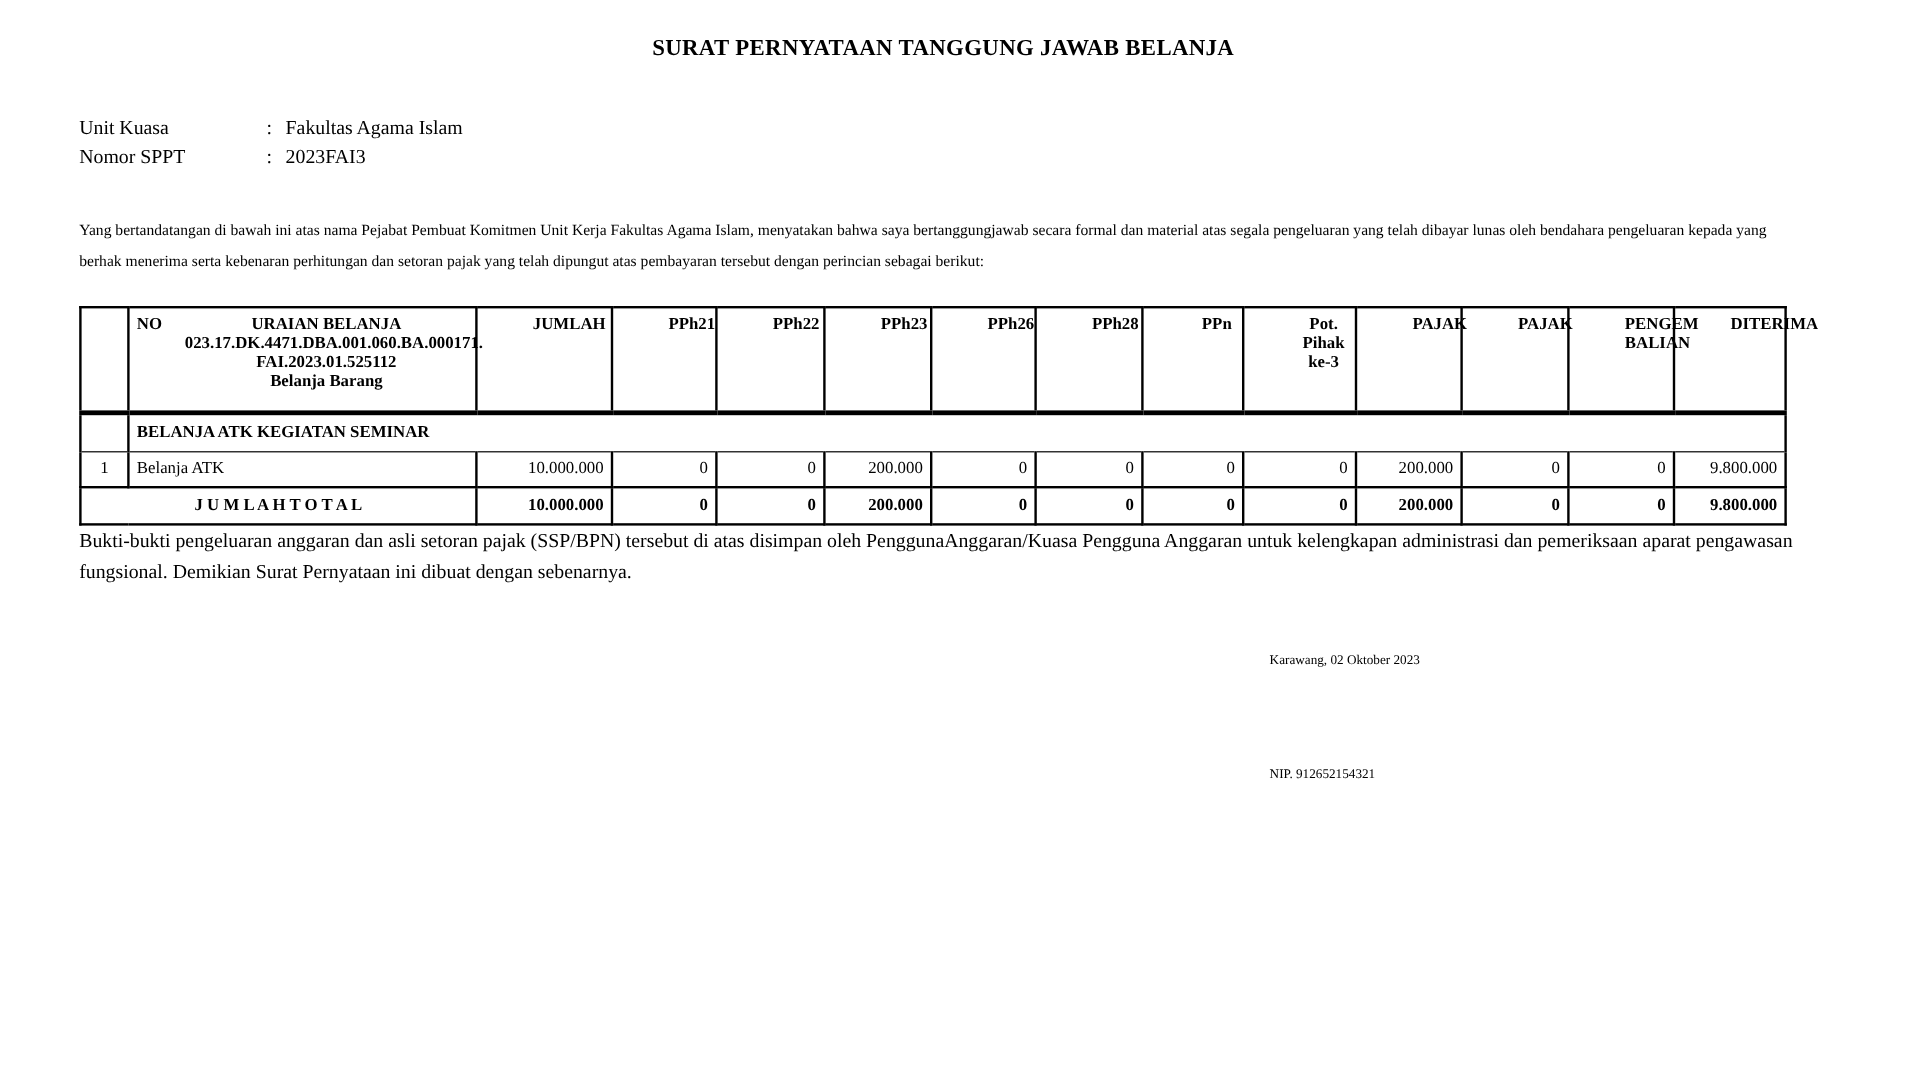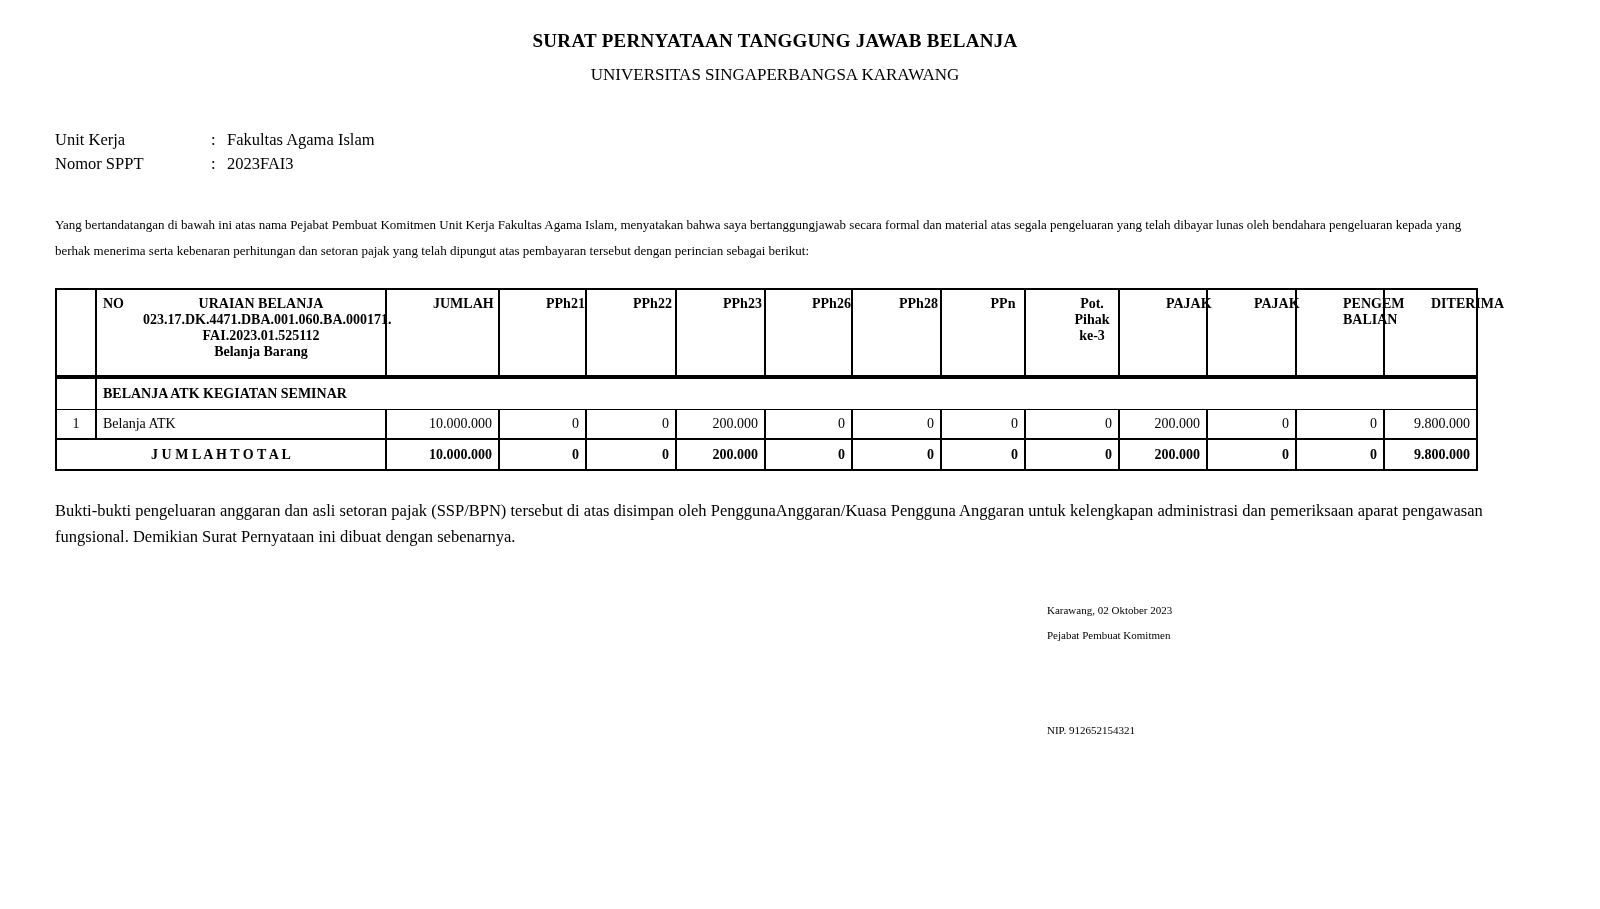--- a/index.html
+++ b/index.html
@@ -10,21 +10,21 @@
   }
   .page {
     position: relative;
     width: 1600px;
     height: 909px;
     background: #ffffff;
     overflow: hidden;
   }
   .content {
     position: absolute;
-    left: 55px;
+    left: 66px;
     top: 0;
     width: 1440px;
   }
   .doc-title {
     margin-top: 30px;
     text-align: center;
     font-size: 19px;
     font-weight: bold;
     letter-spacing: 0.3px;
   }
@@ -75,45 +75,43 @@
     height: 32px;
     border-bottom-width: 1px;
   }
   tr.group-row td.no-cell { border-right: 2px solid #000; }
   tr.item-row td { height: 30px; border-top-width: 1px; }
   tr.total-row td { height: 31px; font-weight: bold; }
   .cell-center { text-align: center; }
   .cell-left   { text-align: left; }
   .cell-num    { text-align: right; padding-right: 8px; }
   .closing-paragraph {
-    margin-top: 27px;
     font-size: 16.5px;
     line-height: 26px;
     width: 1440px;
   }
   .signature-block {
     margin-top: 48px;
     margin-left: 992px;
     font-size: 11px;
     line-height: 25px;
   }
   .signature-space { height: 70px; }
 </style>
 </head>
 <body>
 
 <div class="page">
   <div class="content">
 
     <div class="doc-title">SURAT PERNYATAAN TANGGUNG JAWAB BELANJA</div>
-    <div class="doc-subtitle">UNIVERSITAS SINGAPERBANGSA KARAWANG</div>
 
     <div class="meta-block">
       <div class="meta-row">
-        <span class="meta-label">Unit Kerja</span>
+        <span class="meta-label">Unit Kuasa</span>
         <span class="meta-colon">:</span>
         <span class="meta-value">Fakultas Agama Islam</span>
       </div>
       <div class="meta-row">
         <span class="meta-label">Nomor SPPT</span>
         <span class="meta-colon">:</span>
         <span class="meta-value">2023FAI3</span>
       </div>
     </div>
 
@@ -195,19 +193,18 @@
           <td class="cell-num">0</td>
           <td class="cell-num">9.800.000</td>
         </tr>
       </tbody>
     </table>
 
     <p class="closing-paragraph">Bukti-bukti pengeluaran anggaran dan asli setoran pajak (SSP/BPN) tersebut di atas disimpan oleh PenggunaAnggaran/Kuasa Pengguna Anggaran untuk kelengkapan administrasi dan pemeriksaan aparat pengawasan fungsional. Demikian Surat Pernyataan ini dibuat dengan sebenarnya.</p>
 
     <div class="signature-block">
       <div>Karawang, 02 Oktober 2023</div>
-      <div>Pejabat Pembuat Komitmen</div>
       <div class="signature-space"></div>
       <div>NIP. 912652154321</div>
     </div>
 
   </div>
 </div>
 
 </body></html>

